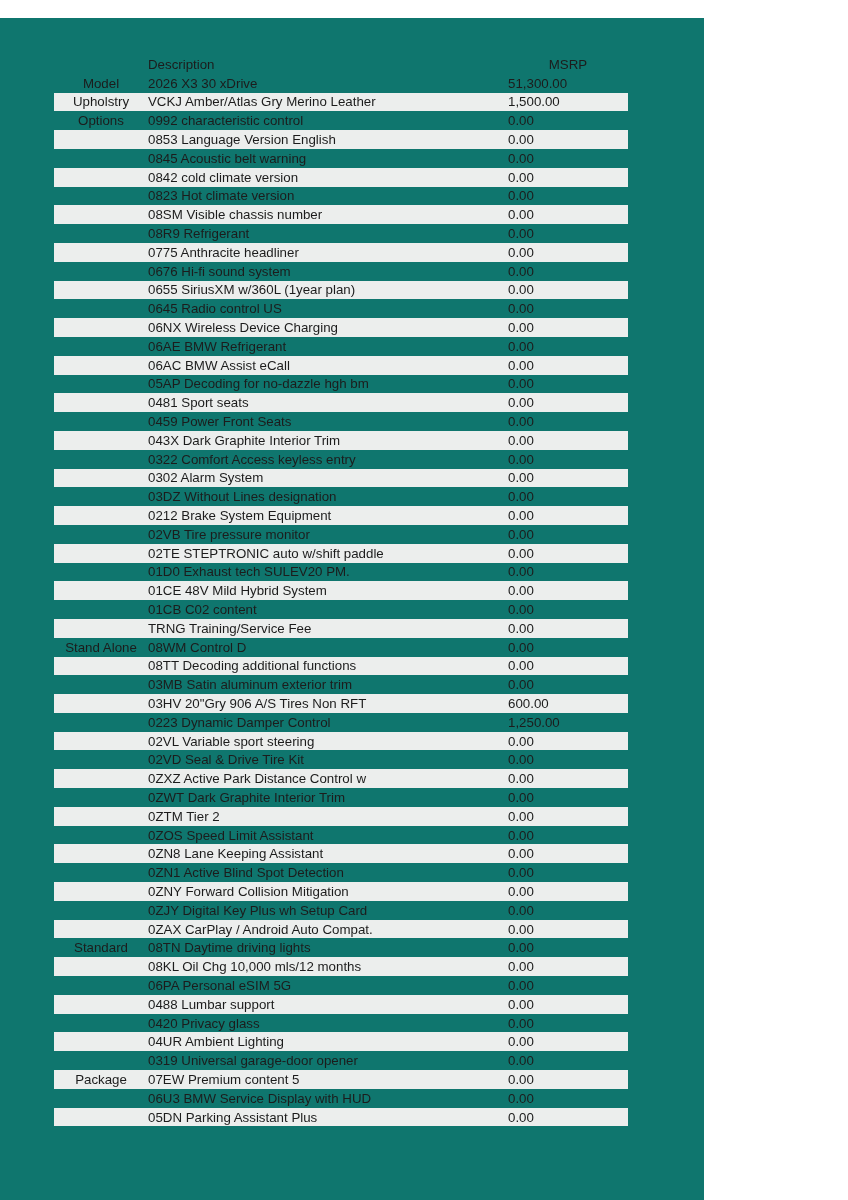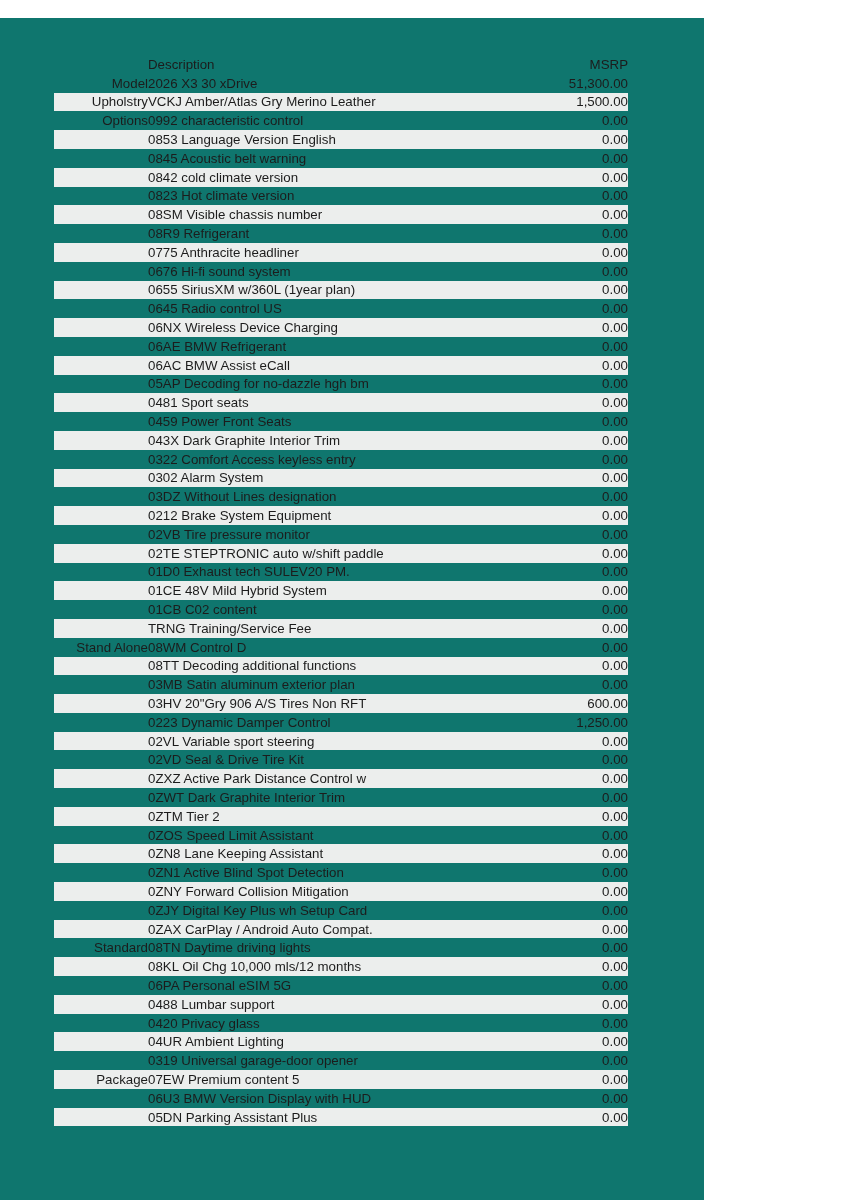--- a/index.html
+++ b/index.html
@@ -34,23 +34,23 @@
   table.pricing th, table.pricing td {
     padding: 0;
     vertical-align: middle;
     white-space: nowrap;
     overflow: hidden;
     font-weight: normal;
   }
   col.c-cat  { width: 94px; }
   col.c-desc { width: 360px; }
   col.c-msrp { width: 120px; }
-  .cat  { text-align: right;  padding-left: 4px; }
+  .cat  { text-align: center;  padding-left: 4px; }
   .desc { text-align: left; }
-  .msrp { text-align: right; padding-right: 16px; }
+  .msrp { padding-right: 16px; }
   thead th { font-weight: bold; }
   tbody tr:nth-child(even) { background: #eceeed; }
 </style>
 </head>
 <body>
 
 <div class="page">
   <table class="pricing">
     <colgroup>
       <col class="c-cat">
@@ -254,21 +254,21 @@
 
   <tr>
     <td class="cat"></td>
     <td class="desc">08TT Decoding additional functions</td>
     <td class="msrp">0.00</td>
   </tr>
 
 
   <tr>
     <td class="cat"></td>
-    <td class="desc">03MB Satin aluminum exterior plan</td>
+    <td class="desc">03MB Satin aluminum exterior trim</td>
     <td class="msrp">0.00</td>
   </tr>
 
   <tr>
     <td class="cat"></td>
     <td class="desc">03HV 20"Gry 906 A/S Tires Non RFT</td>
     <td class="msrp">600.00</td>
   </tr>
 
   <tr>
@@ -386,21 +386,21 @@
   </tr>
 
   <tr>
     <td class="cat">Package</td>
     <td class="desc">07EW Premium content 5</td>
     <td class="msrp">0.00</td>
   </tr>
 
   <tr>
     <td class="cat"></td>
-    <td class="desc">06U3 BMW Version Display with HUD</td>
+    <td class="desc">06U3 BMW Service Display with HUD</td>
     <td class="msrp">0.00</td>
   </tr>
 
   <tr>
     <td class="cat"></td>
     <td class="desc">05DN Parking Assistant Plus</td>
     <td class="msrp">0.00</td>
   </tr>
 </tbody>
   </table>

